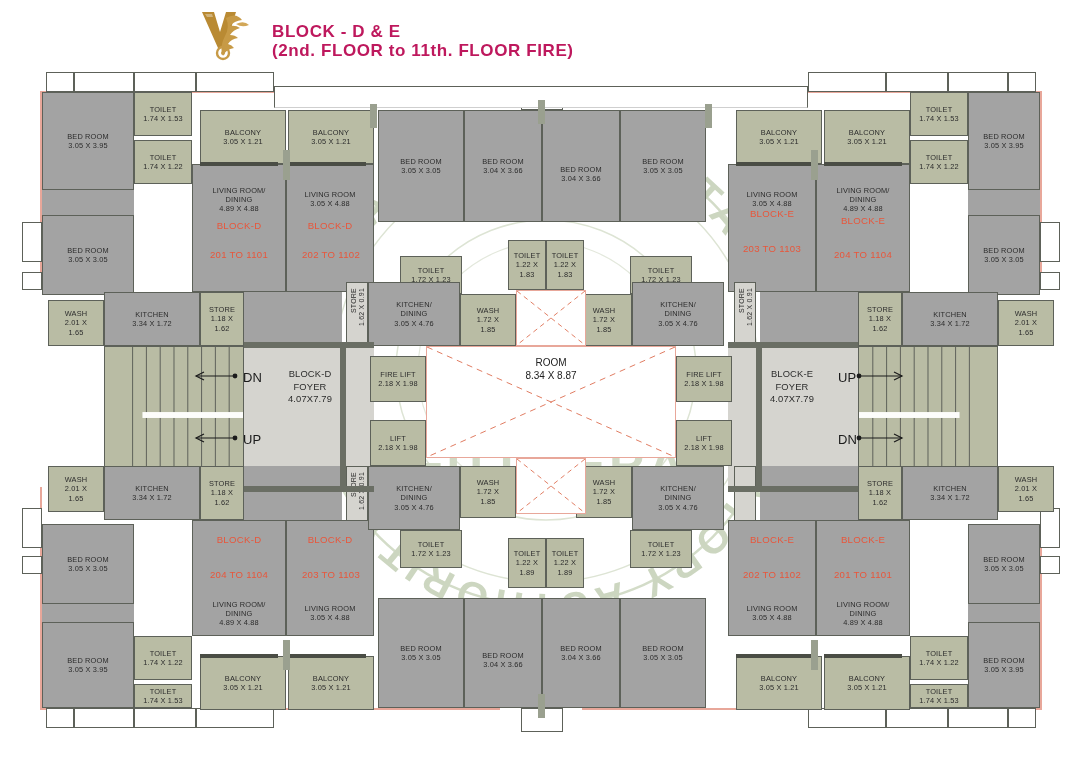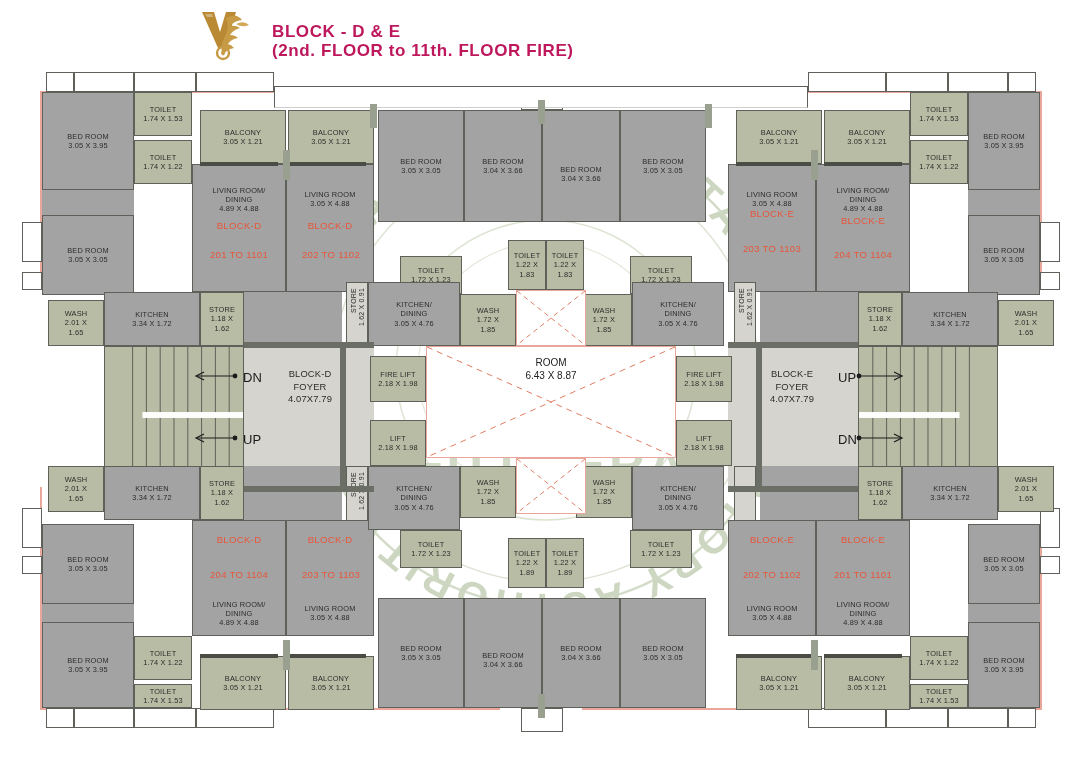--- a/index.html
+++ b/index.html
@@ -259,21 +259,21 @@
   </div>
 
   <div class="duct" style="left:426px;top:346px;width:250px;height:112px;">
     <svg class="x1" viewBox="0 0 250 112" preserveAspectRatio="none">
       <line x1="0" y1="0" x2="250" y2="112" stroke="#e07a5f" stroke-width="1" stroke-dasharray="6 5"></line>
       <line x1="250" y1="0" x2="0" y2="112" stroke="#e07a5f" stroke-width="1" stroke-dasharray="6 5"></line>
     </svg>
   </div>
   <div class="ductlbl" style="left:426px;top:356px;width:250px;">
     <span>ROOM</span><br>
-    <span>6.43 X 8.87</span>
+    <span>8.34 X 8.87</span>
   </div>
 
   <div class="rm grey noborder" style="left:244px;top:346px;width:130px;height:142px;"></div>
   <div class="lbl big" style="left:250px;top:368px;width:120px;">
     <span>BLOCK-D</span><br>
     <span>FOYER</span><br>
     <span>4.07X7.79</span>
   </div>
   <div class="rm olive" style="left:370px;top:356px;width:56px;height:46px;">
     <span>FIRE LIFT</span>

